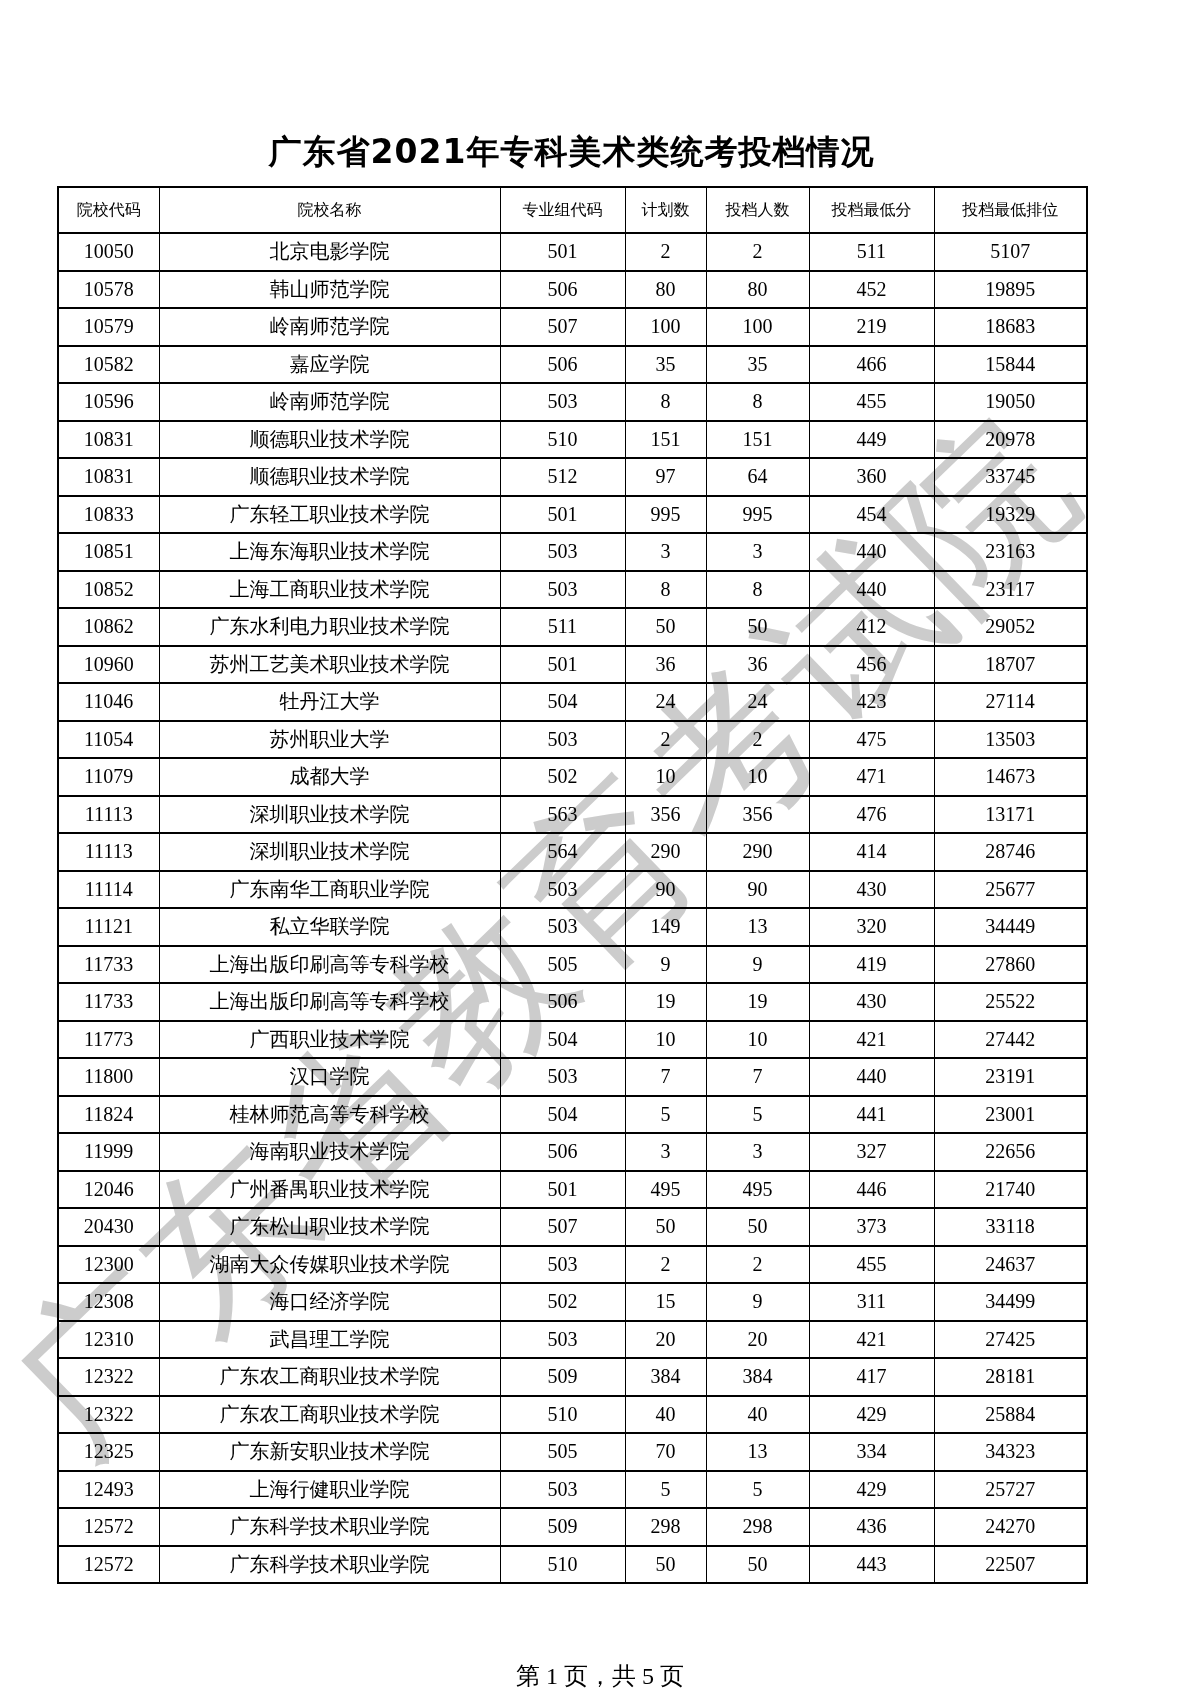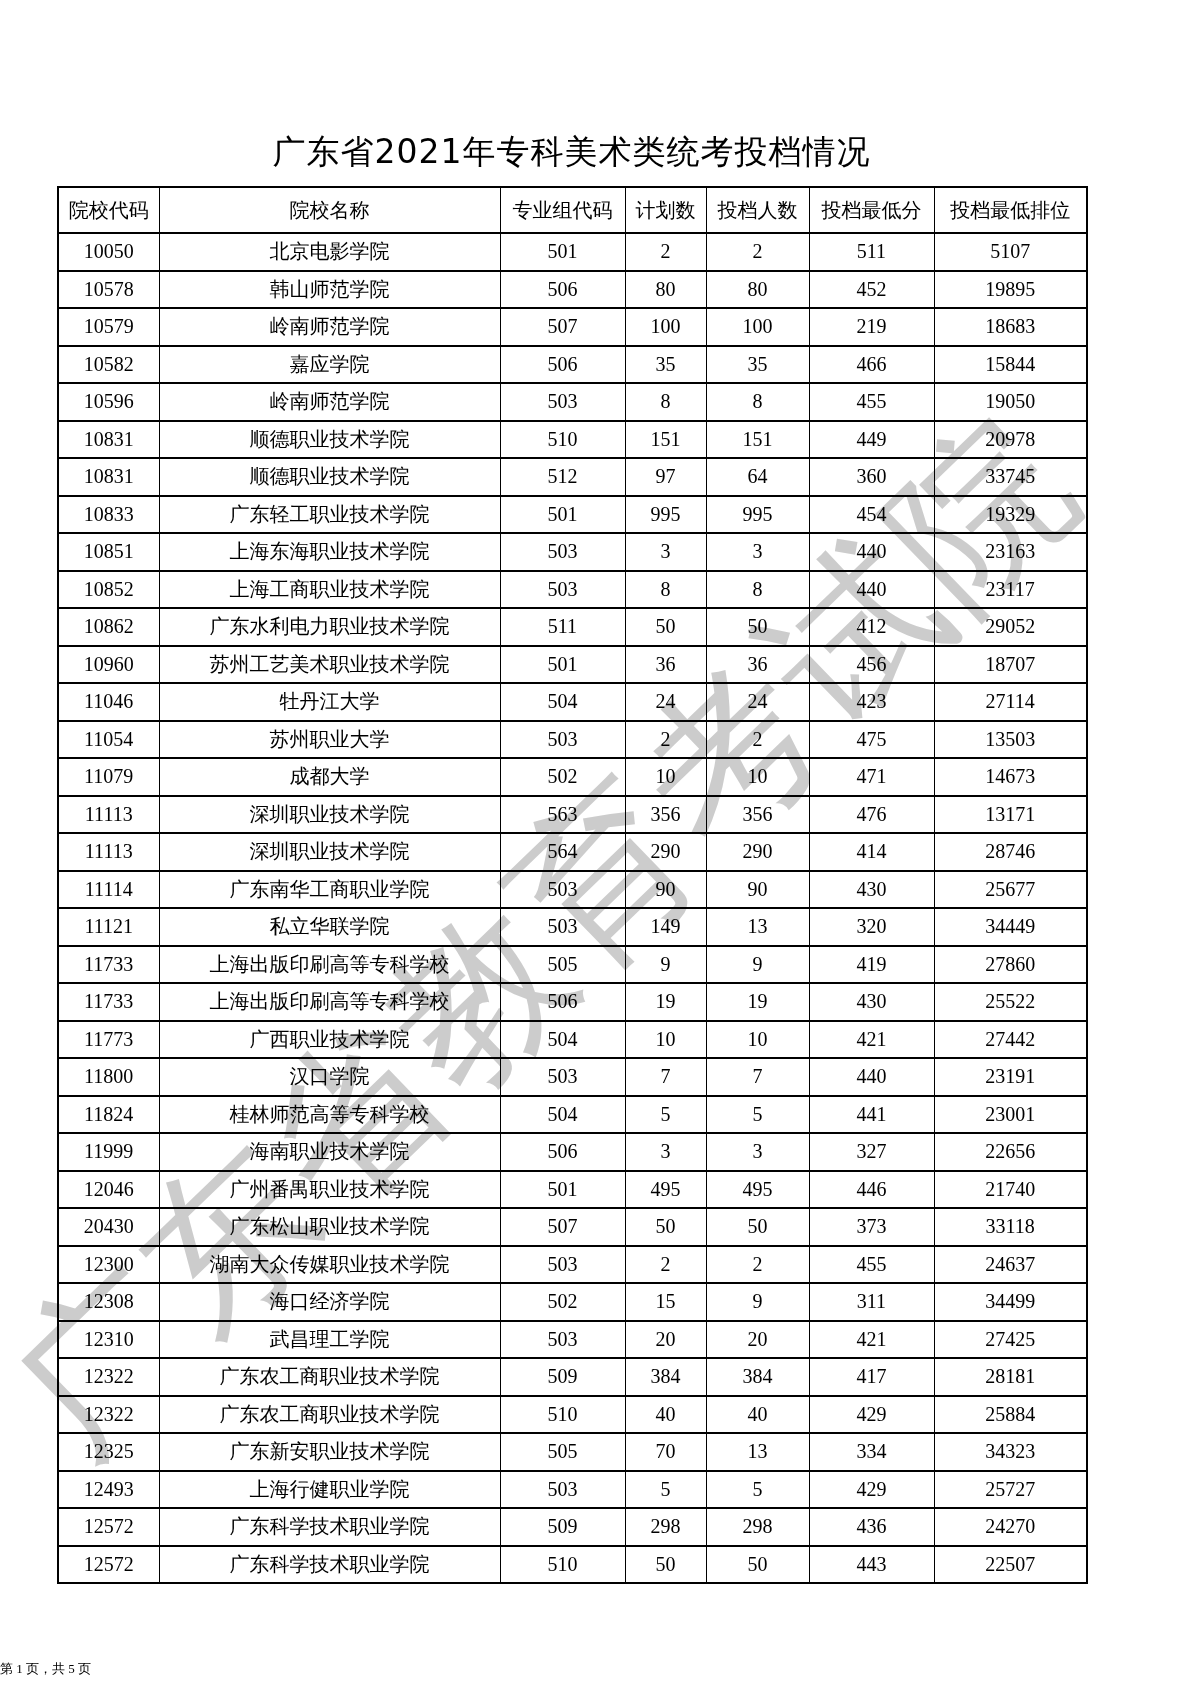--- a/index.html
+++ b/index.html
@@ -34,21 +34,21 @@
     pointer-events: none;
     user-select: none;
   }
   .doc-title {
     position: absolute;
     top: 132px;
     left: 57px;
     width: 1029px;
     text-align: center;
     font-family: "DejaVu Sans", "Liberation Sans", sans-serif;
-    font-weight: normal;
+    font-weight: bold;
     font-size: 33px;
     line-height: 40px;
     letter-spacing: 1px;
     z-index: 2;
   }
   table.score-table {
     position: absolute;
     top: 186px;
     left: 57px;
     width: 1029px;
@@ -71,33 +71,34 @@
     padding: 0;
     text-align: center;
     vertical-align: middle;
     font-size: 20px;
     font-weight: normal;
     overflow: hidden;
     white-space: nowrap;
   }
   table.score-table th {
     height: 44px;
-    font-size: 20px;
+    font-size: 16px;
     margin-left: 10px;
   }
   table.score-table td {
     height: 35.5px;
     font-size: 20px;
   }
   .page-footer {
     position: absolute;
     top: 1660px;
     left: 0;
     width: 1200px;
-    font-size: 13px;
+    text-align: center;
+    font-size: 24px;
     z-index: 1;
   }
 </style>
 </head>
 <body>
 
 <div class="page">
 
   <div class="watermark">广东省教育考试院</div>
 

